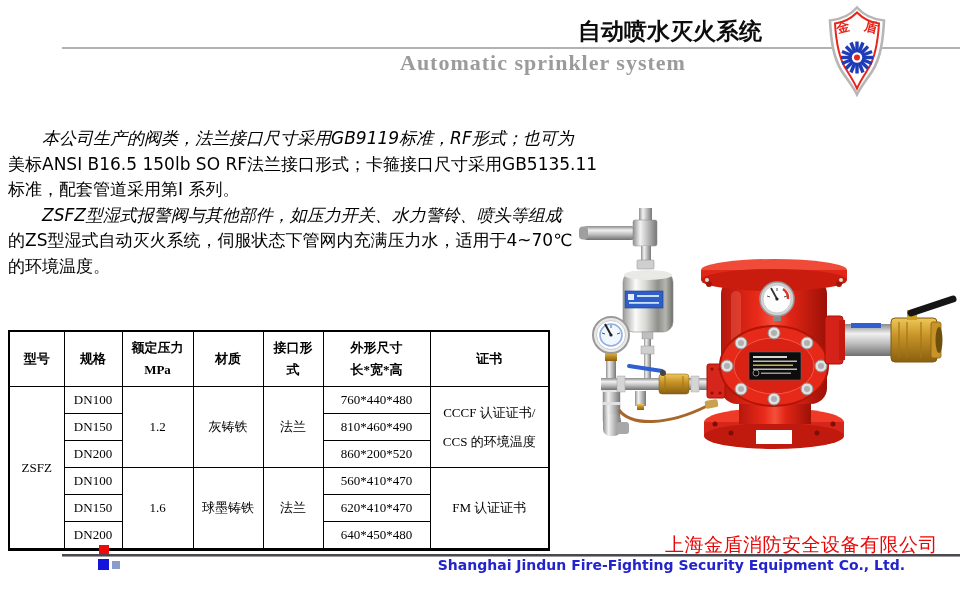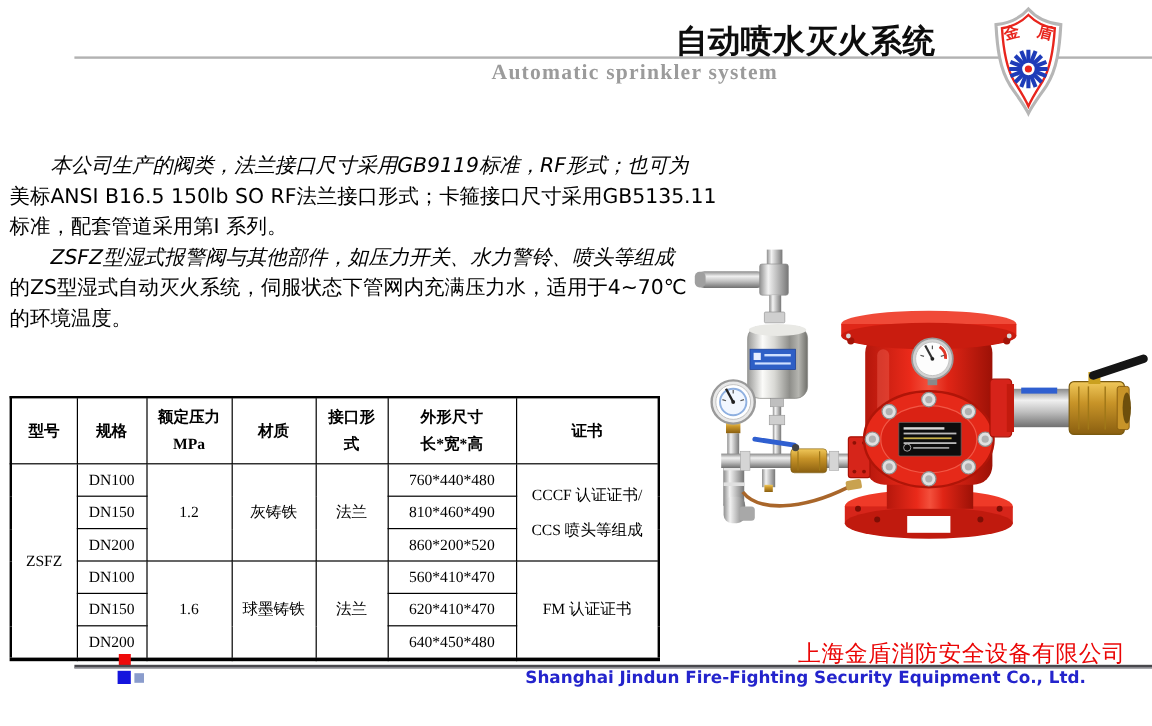--- a/index.html
+++ b/index.html
@@ -1,25 +1,25 @@
 <!DOCTYPE html>
 <html><head>
 <meta charset="utf-8">
 <style>
   html,body{margin:0;padding:0;background:#fff;}
   .page{position:relative;width:960px;height:605px;background:#ffffff;overflow:hidden;
         font-family:"DejaVu Sans","Liberation Sans",sans-serif;color:#000;}
 
   
   .title-cn{position:absolute;left:563px;top:16px;width:214px;text-align:center;
-            font-size:27px;font-weight:bold;color:#0d0d0d;white-space:nowrap;}
+            font-size:23px;font-weight:bold;color:#0d0d0d;white-space:nowrap;}
   .header-rule{position:absolute;left:62px;top:47px;right:0;height:2px;background:#b2b2b2;}
   .subtitle-en{position:absolute;left:400px;top:50px;width:258px;text-align:center;
                font-family:"Liberation Serif","DejaVu Serif",serif;font-weight:bold;
-               font-size:18px;color:#9b9b9b;letter-spacing:1px;white-space:nowrap;}
+               font-size:22px;color:#9b9b9b;letter-spacing:1px;white-space:nowrap;}
   .shield{position:absolute;left:826px;top:5px;width:62px;height:93px;}
 
   
   .intro{position:absolute;left:8px;top:126px;width:486px;font-size:17px;line-height:25.5px;color:#000;}
   .intro div{white-space:nowrap;height:25.5px;}
   .intro .ind{padding-left:34px;font-style:italic;}
 
   
   .tblwrap{position:absolute;left:8px;top:283px;margin-top:47px;}
   table.spec{border-collapse:collapse;table-layout:fixed;width:540px;
@@ -115,21 +115,21 @@
     </tr>
     <tr>
       <td rowspan="6">ZSFZ</td>
       <td>DN100</td>
       <td rowspan="3">1.2</td>
       <td rowspan="3">灰铸铁</td>
       <td rowspan="3">法兰</td>
       <td>760*440*480</td>
       <td rowspan="3" class="cert2">
         <div>CCCF 认证证书/</div>
-        <div>CCS 喷头等组成</div>
+        <div>CCS 的环境温度</div>
       </td>
     </tr>
     <tr>
       <td>DN150</td>
       <td>810*460*490</td>
     </tr>
     <tr>
       <td>DN200</td>
       <td>860*200*520</td>
     </tr>

